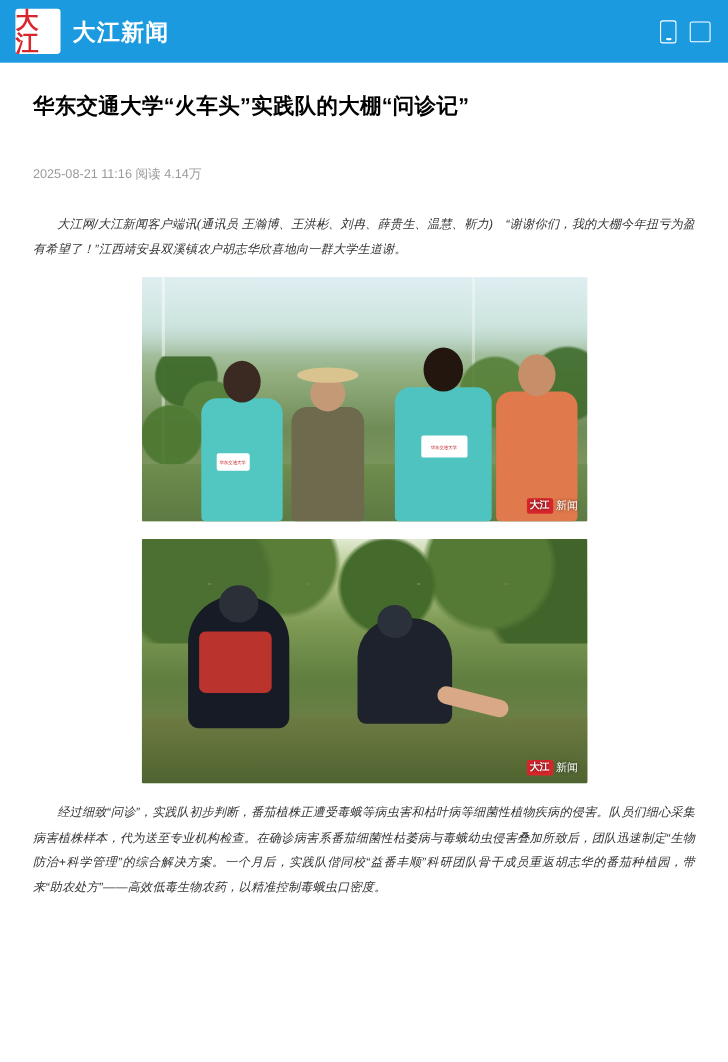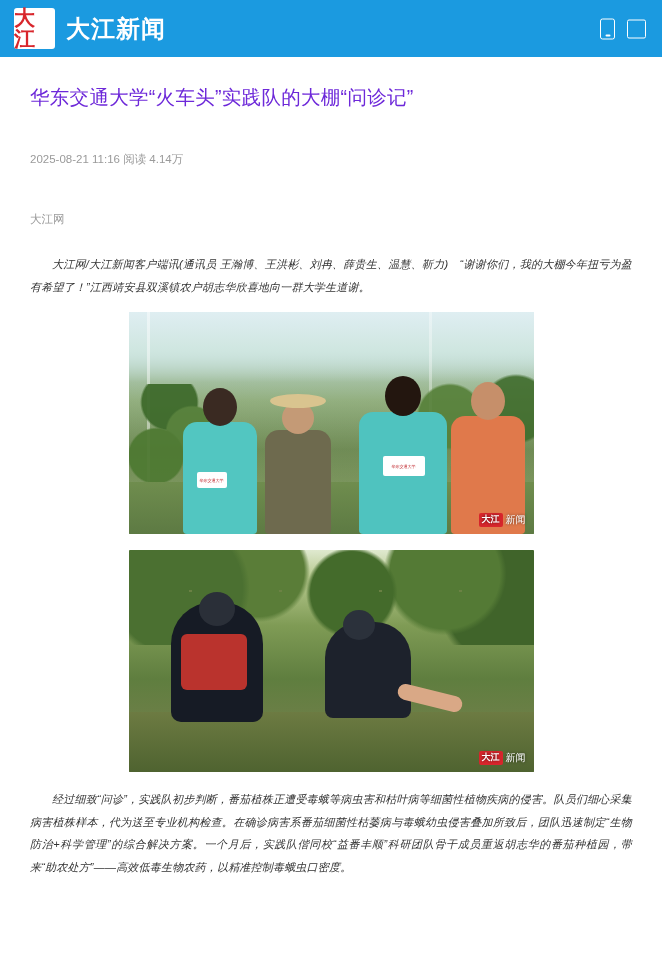--- a/index.html
+++ b/index.html
@@ -36,21 +36,21 @@
   }
   .logo-text {
     color: #d8262c;
     font-size: 21px;
     font-weight: bold;
     line-height: 1;
     font-family: "DejaVu Sans", sans-serif;
   }
   .brand {
     color: #ffffff;
-    font-size: 24px;
+    font-size: 21px;
     font-weight: bold;
     margin-left: 11px;
     letter-spacing: 1px;
     white-space: nowrap;
   }
   .nav {
     display: flex;
     align-items: center;
     margin-left: 42px;
     gap: 0px;
@@ -109,22 +109,22 @@
     border-radius: 2px;
   }
 
   
   .article {
     padding: 26px 30px 0 30px;
     box-sizing: border-box;
   }
   .title {
     font-size: 19.5px;
-    color: #6d28d9;
-    font-weight: normal;
+    color: #000000;
+    font-weight: bold;
     margin: 0 0 20px 0;
     line-height: 1.45;
     letter-spacing: 0.3px;
   }
   .meta {
     font-size: 11.5px;
     color: #9a9a9a;
     line-height: 1.9;
     margin-bottom: 22px;
   }
@@ -286,21 +286,20 @@
     <div class="menu-icon"></div>
   </div>
 </div>
 
 <div class="article">
 
   <h1 class="title">华东交通大学“火车头”实践队的大棚“问诊记”</h1>
 
   <div class="meta">
     <div>2025-08-21 11:16 阅读 4.14万</div>
-    <div>大江网</div>
   </div>
 
   <p class="para">大江网/大江新闻客户端讯(通讯员 王瀚博、王洪彬、刘冉、薛贵生、温慧、靳力)　“谢谢你们，我的大棚今年扭亏为盈有希望了！”江西靖安县双溪镇农户胡志华欣喜地向一群大学生道谢。</p>
 
   <div class="photo-wrap">
     <div class="photo photo1">
       <div class="p1-roof"></div>
       <div class="p1-frame"></div>
       <div class="p1-plantsL"></div>
       <div class="p1-plantsR"></div>

